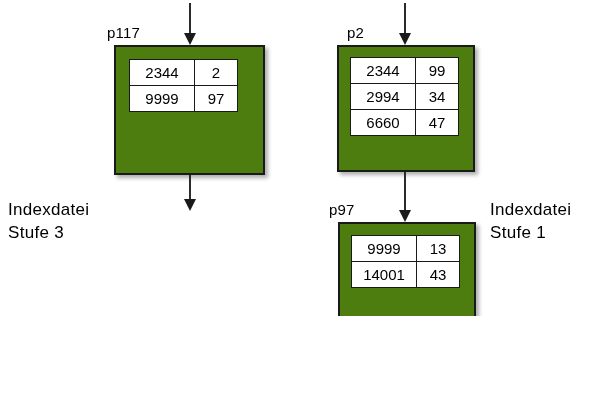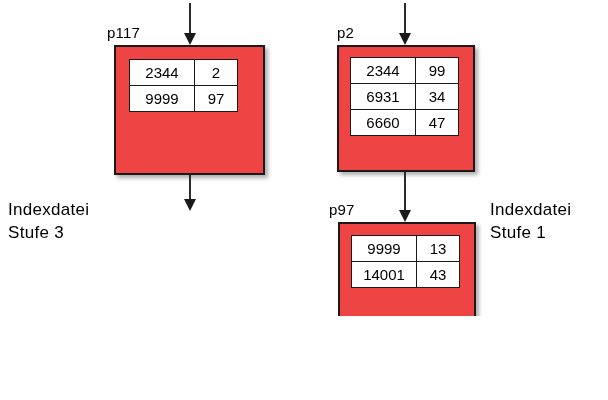--- a/index.html
+++ b/index.html
@@ -12,21 +12,21 @@
     width: 608px;
     height: 316px;
     background: #ffffff;
     font-family: "Liberation Sans", sans-serif;
     overflow: hidden;
   }
 
   
   .node {
     position: absolute;
-    background: #ef4444;
+    background: #4d7c0f;
     border: 2px solid #1a1a1a;
     box-shadow: 3px 3px 4px rgba(0,0,0,0.32);
     box-sizing: border-box;
   }
 
   .node-label {
     position: absolute;
     font-size: 15px;
     color: #000000;
     letter-spacing: 0.2px;
@@ -119,31 +119,31 @@
   <div class="caption" style="left:8px; top:198px; width:150px;">
     <div>Indexdatei</div>
     <div>Stufe 3</div>
   </div>
 
   <div class="arrow" style="left:404px; top:3px; height:42px;">
     <div class="arrow-line" style="height:32px;"></div>
     <div class="arrow-head" style="top:30px;"></div>
   </div>
 
-  <div class="node-label" style="left:337px; top:24px;">p2</div>
+  <div class="node-label" style="left:347px; top:24px;">p2</div>
 
   <div class="node" style="left:337px; top:45px; width:138px; height:127px;">
     <table class="key-table" style="left:11px; top:10px;">
       <tbody>
           <tr>
         <td class="col-key">2344</td>
         <td class="col-ptr">99</td>
       </tr>
       <tr>
-        <td class="col-key">6931</td>
+        <td class="col-key">2994</td>
         <td class="col-ptr">34</td>
       </tr>
       <tr>
         <td class="col-key">6660</td>
         <td class="col-ptr">47</td>
       </tr>
     </tbody>
       </table>
   </div>
 

